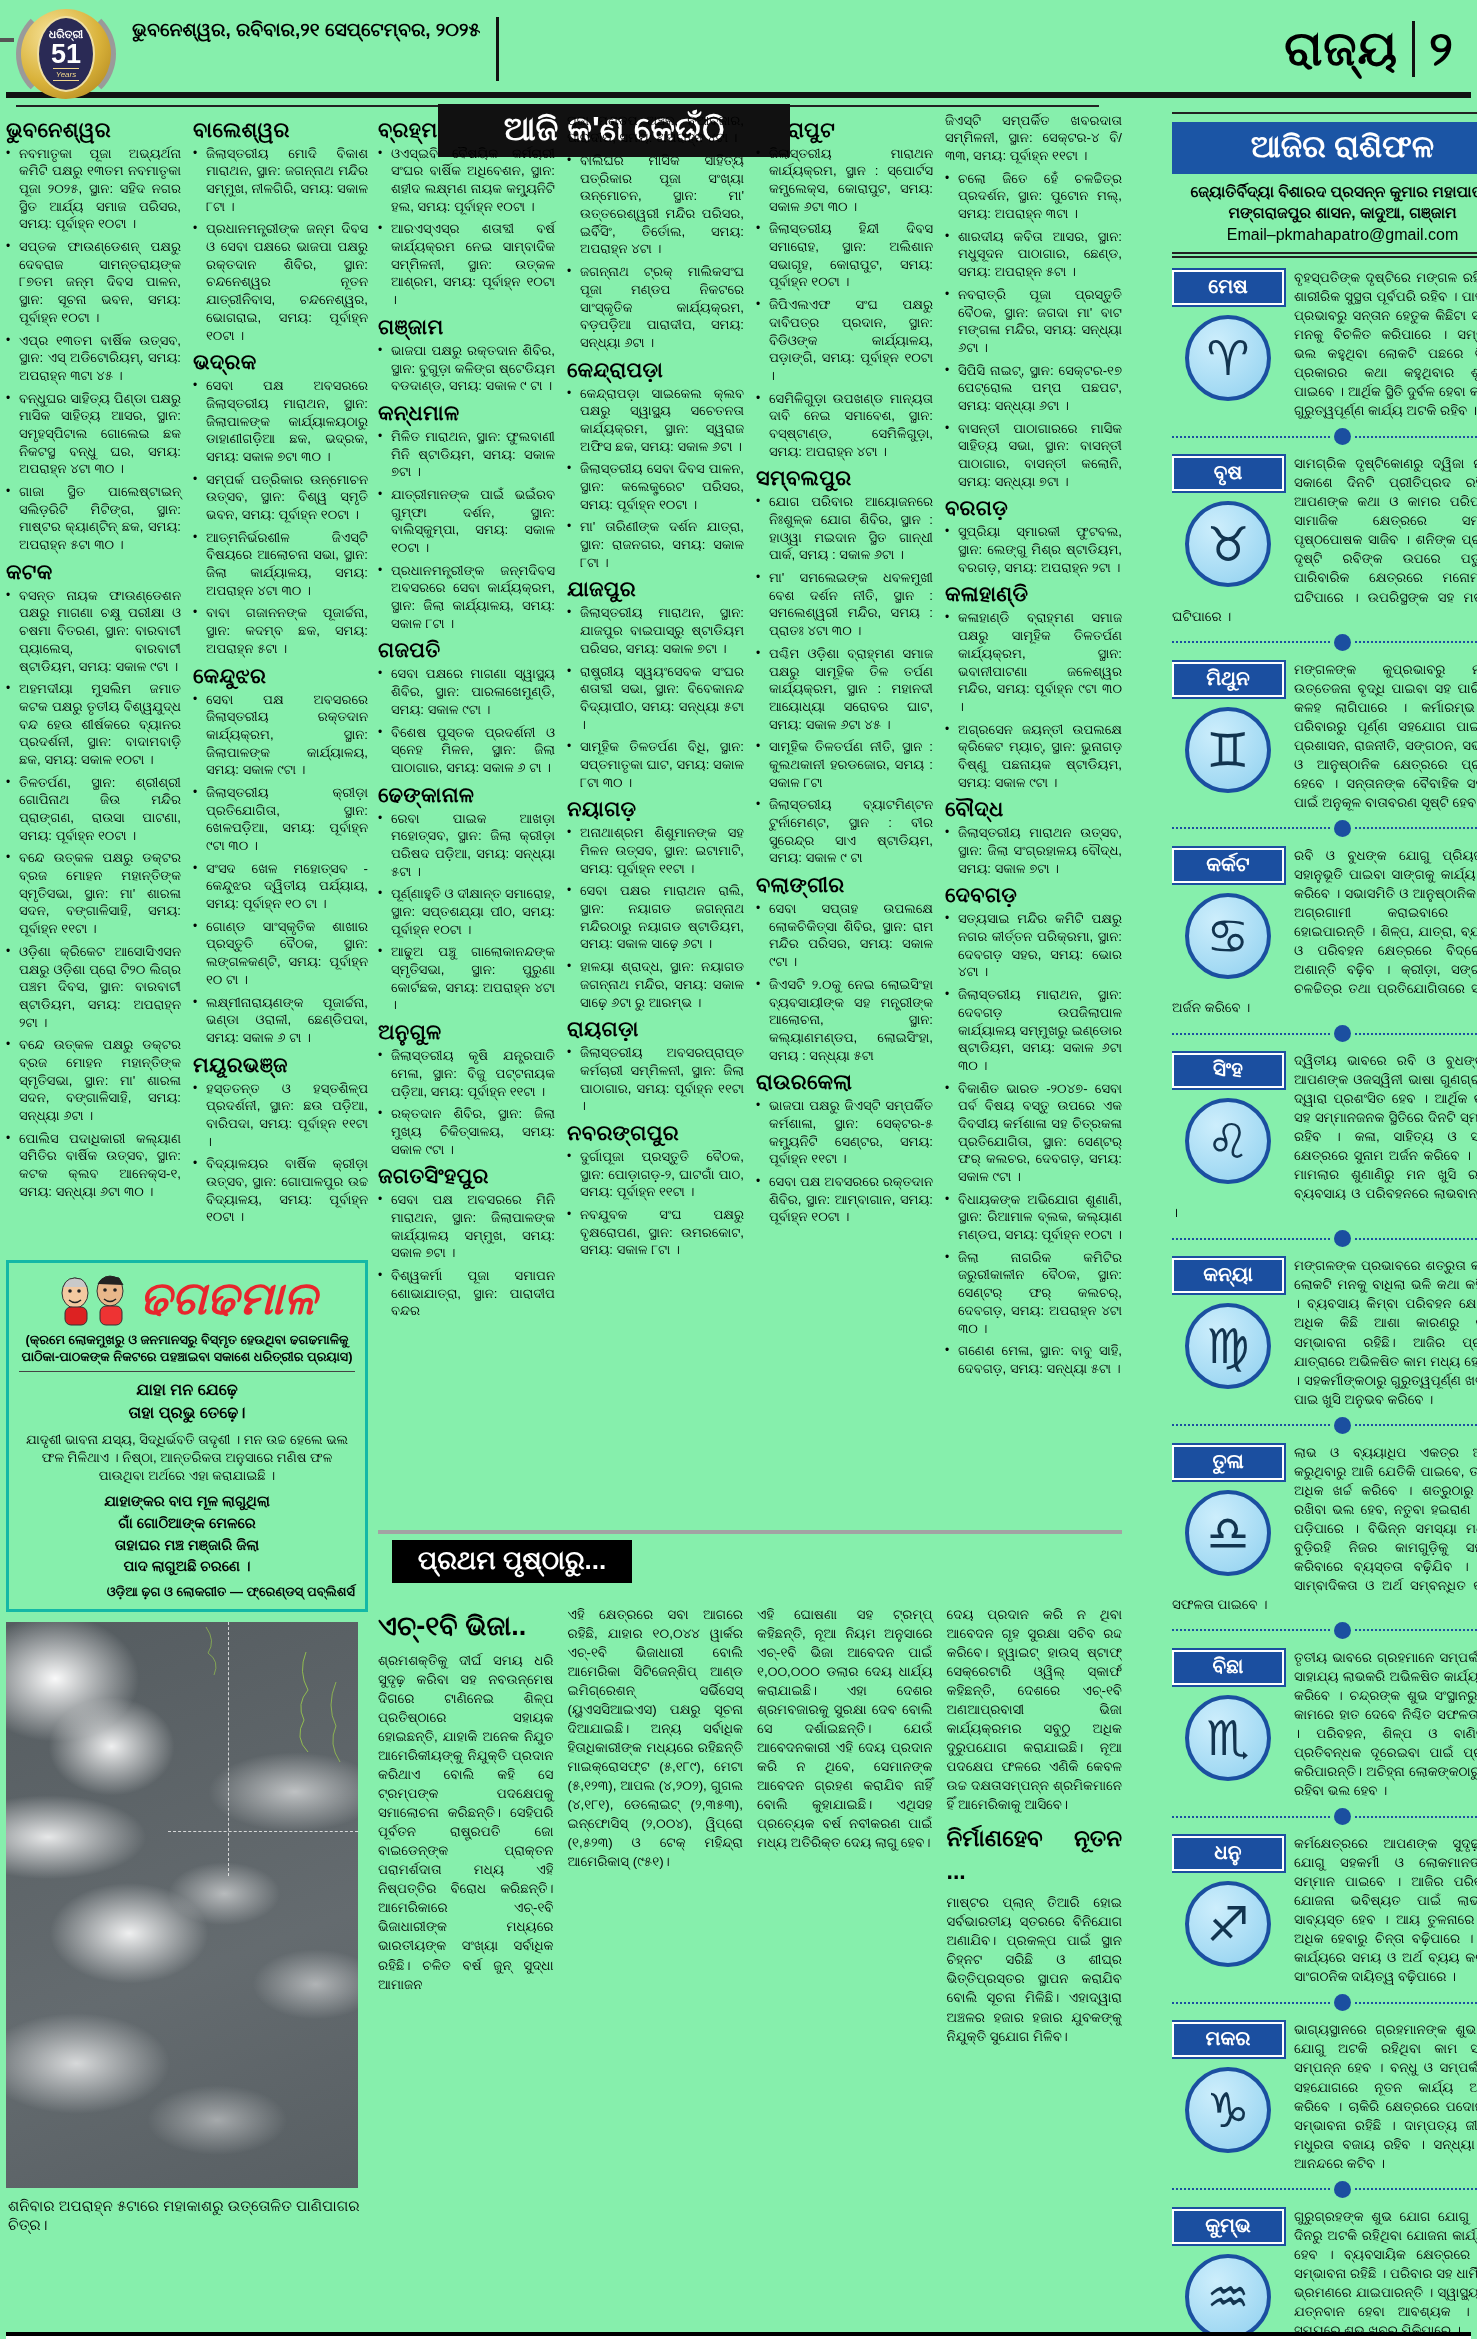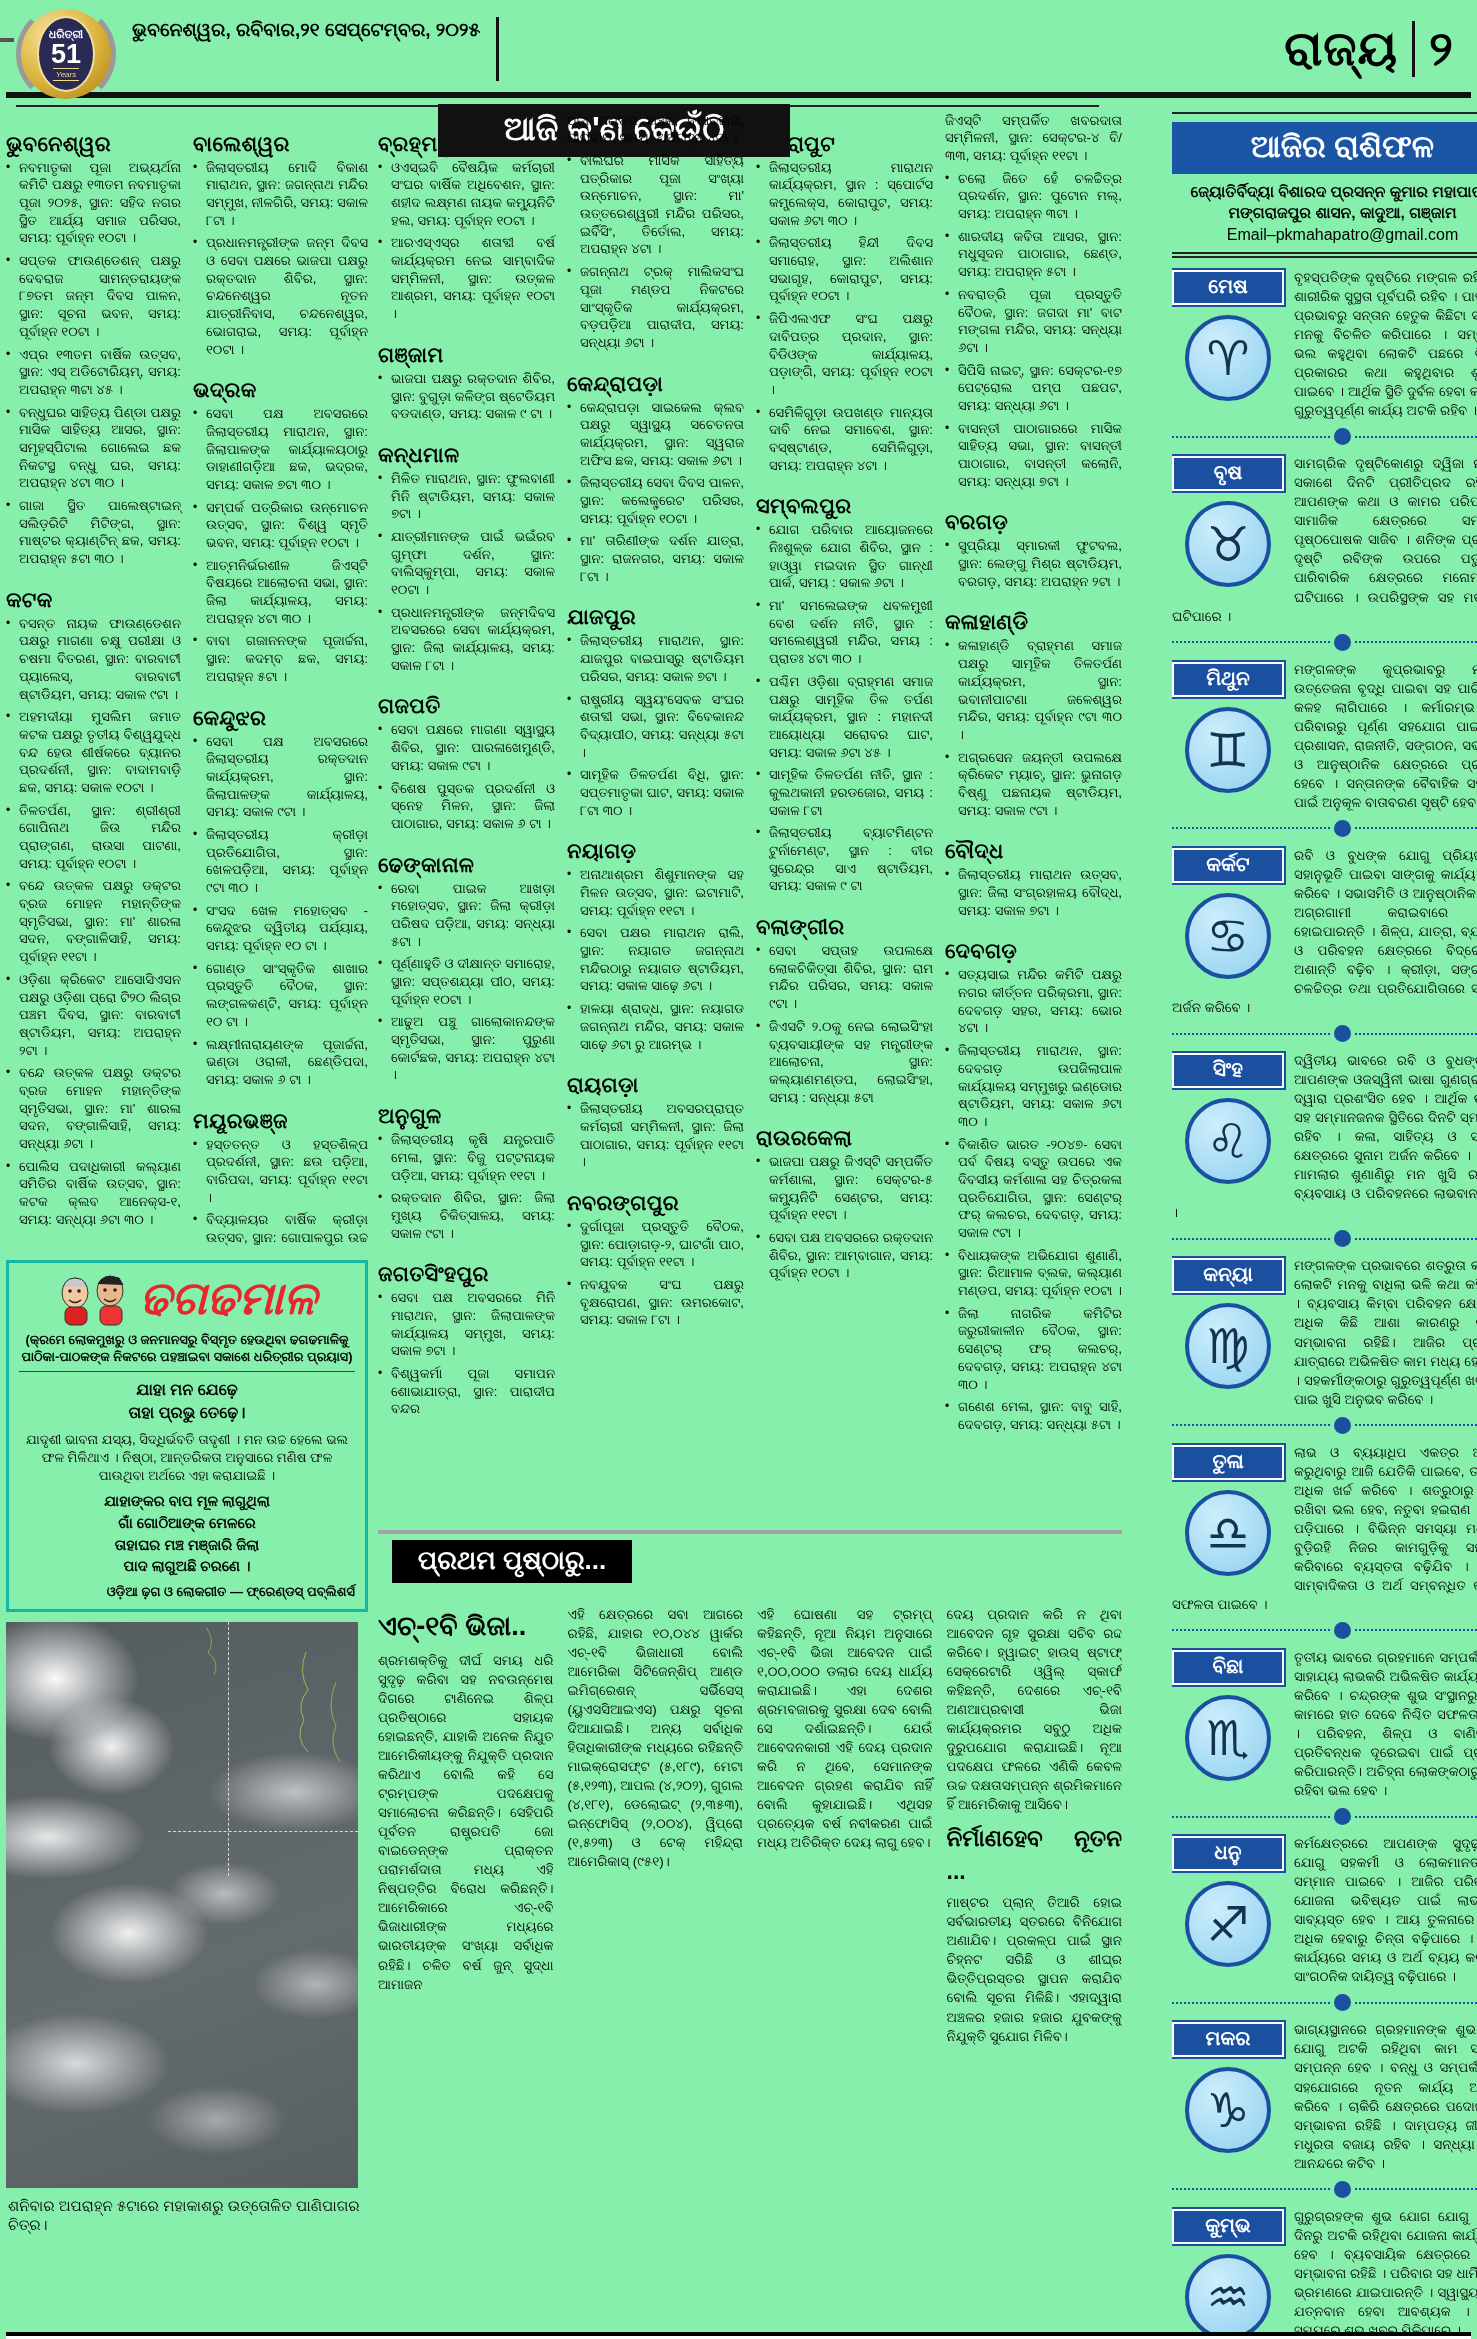--- a/index.html
+++ b/index.html
@@ -41,21 +41,21 @@
   .main { display:flex; gap:10px; margin-top:4px; flex:1; }
   .zone-left  { width:362px; flex:0 0 auto; }
   .zone-mid   { width:744px; flex:0 0 auto; }
   .zone-right { width:341px; flex:0 0 auto;margin-left:40px; }
 
   
   .listing-row { display:flex; gap:12px; overflow:hidden; }
   .listing-row.short { height:1136px; }
   .listing-row.tall  { height:1408px; }
   .list-col { flex:1 1 0; min-width:0; }
-  .list-col h3 { font-size:21px; font-weight:800; margin:20px 0 3px; letter-spacing:.3px; }
+  .list-col h3 { font-size:21px; font-weight:800; margin:6px 0 3px; letter-spacing:.3px; }
   .item { position:relative; padding-left:13px; font-size:13.2px; line-height:1.34; text-align:justify; margin-bottom:5px; }
   .item .blt { position:absolute; left:0; top:0; font-size:12px; }
   .item.cont { padding-left:0; }
 
   
   .joke-box { border:3px solid #14b8a6; margin-top:12px; padding:8px 10px 6px; height:352px; overflow:hidden; }
   .joke-head { display:flex; align-items:center; justify-content:center; gap:8px; }
   .joke-title { color:#e8262d; font-size:46px; font-weight:bold; font-style:italic;
                 font-family:"DejaVu Serif","Liberation Serif",serif; }
   .joke-intro { font-size:12.8px; font-weight:bold; text-align:center; line-height:1.35; margin-top:4px; }

